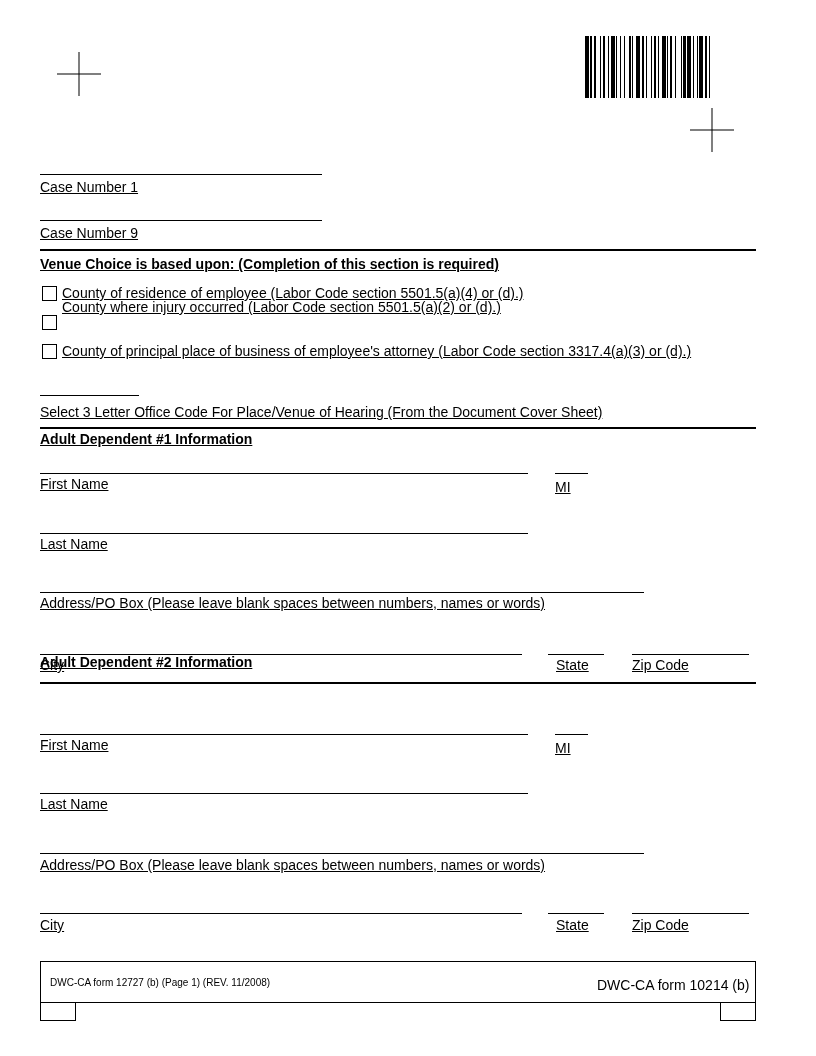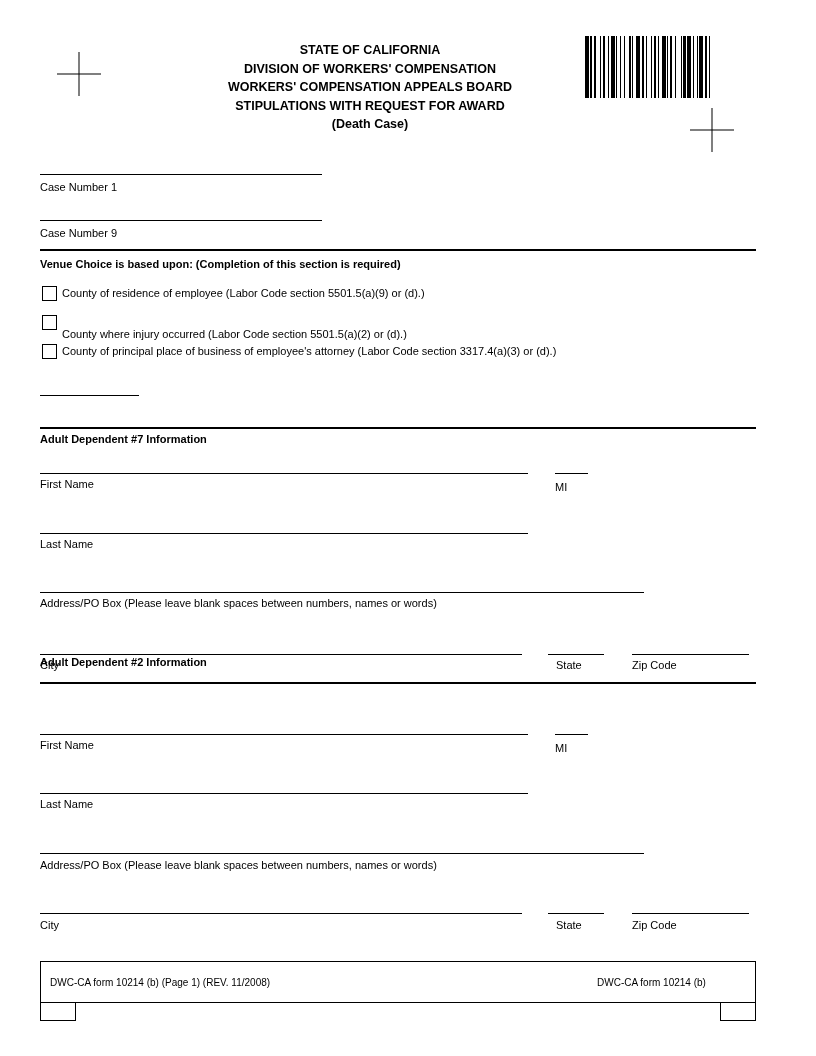--- a/index.html
+++ b/index.html
@@ -71,23 +71,24 @@
   }
   .barcode i {
     display: block;
     height: 100%;
     background: #000;
   }
 
   
   .lbl {
     position: absolute;
-    font-size: 11px;
+    font-size: 14px;
     line-height: 13px;
     white-space: nowrap;
+    text-decoration: underline;
   }
   .lbl.bold { font-weight: bold; }
 
   
   .rule {
     position: absolute;
     border-bottom: 1px solid #000;
     height: 0;
   }
   .rule-thick {
@@ -119,21 +120,21 @@
   .footer-left {
     position: absolute;
     left: 50px;
     top: 977px;
     font-size: 10px;
   }
   .footer-right {
     position: absolute;
     left: 597px;
     top: 977px;
-    font-size: 10px;
+    font-size: 14px;
   }
   .footer-tab {
     position: absolute;
     left: 40px;
     top: 1003px;
     width: 36px;
     height: 18px;
     border-left: 1px solid #000;
     border-right: 1px solid #000;
     border-bottom: 1px solid #000;
@@ -152,27 +153,20 @@
   }
 </style>
 </head>
 <body>
 
 <div class="page">
 
   <div class="reg-mark" id="reg-top-left"></div>
   <div class="reg-mark" id="reg-right"></div>
 
-  <div class="header-title">
-    <div>STATE OF CALIFORNIA</div>
-    <div>DIVISION OF WORKERS' COMPENSATION</div>
-    <div>WORKERS' COMPENSATION APPEALS BOARD</div>
-    <div>STIPULATIONS WITH REQUEST FOR AWARD</div>
-    <div>(Death Case)</div>
-  </div>
 
   <div class="barcode" id="barcode">
       <i style="width: 4.05px; background: rgb(0, 0, 0);"></i>
       <i style="width: 1.35px; background: transparent;"></i>
       <i style="width: 1.35px; background: rgb(0, 0, 0);"></i>
       <i style="width: 2.7px; background: transparent;"></i>
       <i style="width: 1.35px; background: rgb(0, 0, 0);"></i>
       <i style="width: 4.05px; background: transparent;"></i>
       <i style="width: 1.35px; background: rgb(0, 0, 0);"></i>
       <i style="width: 1.35px; background: transparent;"></i>
@@ -234,32 +228,33 @@
   <div class="lbl" style="left:40px; top:181px;">Case Number 1</div>
 
   <div class="rule" style="left:40px; top:220px; width:282px;"></div>
   <div class="lbl" style="left:40px; top:227px;">Case Number 9</div>
 
   <div class="rule-thick" style="left:40px; top:249px; width:716px;"></div>
 
   <div class="lbl bold" style="left:40px; top:258px;">Venue Choice is based upon: (Completion of this section is required)</div>
 
   <div class="cbox" style="left:42px; top:286px;"></div>
-  <div class="lbl" style="left:62px; top:287px;">County of residence of employee (Labor Code section 5501.5(a)(9) or (d).)</div>
+  <div class="lbl" style="left:62px; top:287px;">County of residence of employee (Labor Code section 5501.5(a)(4) or (d).)</div>
 
   <div class="cbox" style="left:42px; top:315px;"></div>
-  <div class="lbl" style="left:62px; top:328px;">County where injury occurred (Labor Code section 5501.5(a)(2) or (d).)</div>
+  <div class="lbl" style="left:62px; top:301px;">County where injury occurred (Labor Code section 5501.5(a)(2) or (d).)</div>
 
   <div class="cbox" style="left:42px; top:344px;"></div>
   <div class="lbl" style="left:62px; top:345px;">County of principal place of business of employee's attorney (Labor Code section 3317.4(a)(3) or (d).)</div>
 
   <div class="rule" style="left:40px; top:395px; width:99px;"></div>
+  <div class="lbl" style="left:40px; top:406px;">Select 3 Letter Office Code For Place/Venue of Hearing  (From the Document Cover Sheet)</div>
 
   <div class="rule-thick" style="left:40px; top:427px; width:716px;"></div>
-  <div class="lbl bold" style="left:40px; top:433px;">Adult Dependent #7 Information</div>
+  <div class="lbl bold" style="left:40px; top:433px;">Adult Dependent #1 Information</div>
 
   <div class="rule" style="left:40px; top:473px; width:488px;"></div>
   <div class="lbl" style="left:40px; top:478px;">First Name</div>
 
   <div class="rule" style="left:555px; top:473px; width:33px;"></div>
   <div class="lbl" style="left:555px; top:481px;">MI</div>
 
   <div class="rule" style="left:40px; top:533px; width:488px;"></div>
   <div class="lbl" style="left:40px; top:538px;">Last Name</div>
 
@@ -293,18 +288,18 @@
   <div class="rule" style="left:40px; top:913px; width:482px;"></div>
   <div class="lbl" style="left:40px; top:919px;">City</div>
 
   <div class="rule" style="left:548px; top:913px; width:56px;"></div>
   <div class="lbl" style="left:556px; top:919px;">State</div>
 
   <div class="rule" style="left:632px; top:913px; width:117px;"></div>
   <div class="lbl" style="left:632px; top:919px;">Zip Code</div>
 
   <div class="footer-box"></div>
-  <div class="footer-left">DWC-CA form 10214 (b) (Page 1) (REV. 11/2008)</div>
+  <div class="footer-left">DWC-CA form 12727 (b) (Page 1) (REV. 11/2008)</div>
   <div class="footer-right">DWC-CA form 10214 (b)</div>
   <div class="footer-tab"></div>
   <div class="footer-tab-right"></div>
 
 </div>
 
 </body></html>

